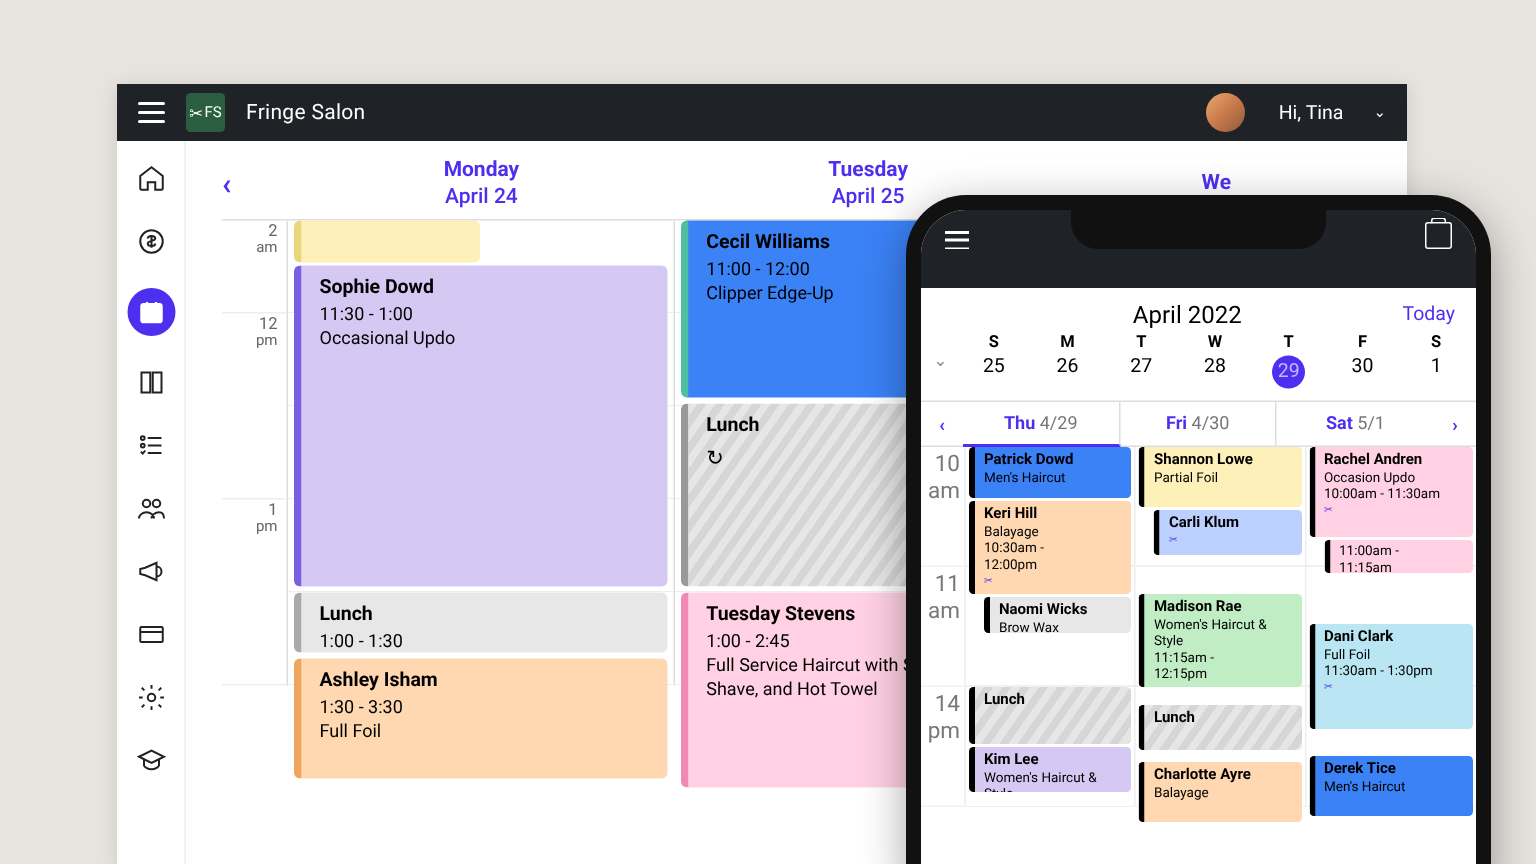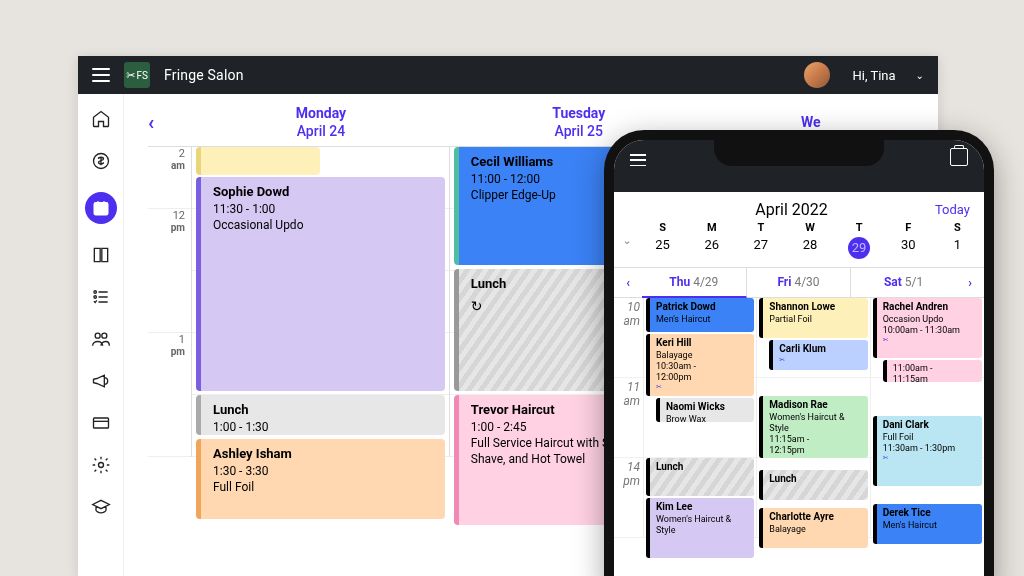--- a/index.html
+++ b/index.html
@@ -34,21 +34,21 @@
 
   .cal-wrap { flex:1; padding: 10px 24px; position:relative; }
   .day-headers { display: grid; grid-template-columns: 44px 1fr 1fr .8fr; align-items:center; }
   .nav-left { color:#4d2ff0; font-size:20px; font-weight:700; }
   .dayh { color:#4d2ff0; text-align:center; font-size:14px; line-height:1.3; font-weight:500; }
   .dayh b { display:block; }
 
   .grid { display:grid; grid-template-columns: 44px 1fr 1fr .8fr; border-top:1px solid #ddd; margin-top:6px; }
   .timecol { border-right:1px solid #ddd; }
   .timeslot { height:62px; border-bottom:1px solid #eee; text-align:right; padding-right:6px; font-size:11px; color:#666; }
-  .timeslot .ampm { font-size:10px; display:block;font-weight:bold; }
+  .timeslot .ampm { font-size:10px; display:block; }
   .col { border-right:1px solid #ddd; position:relative; }
   .col::before { content:""; position:absolute; inset:0; background-image: repeating-linear-gradient(to bottom, transparent 0 61px, #eee 61px 62px); }
 
   .evt {
     position:absolute; left:4px; right:4px; border-radius:4px;
     padding:6px 8px 6px 12px; font-size:12px; line-height:1.35;
     border-left:5px solid; overflow:hidden;
   }
   .evt .title { font-weight:700; font-size:13px; }
 
@@ -91,21 +91,21 @@
   .dnum.pill { display:inline-block; width:22px; height:22px; line-height:22px; background:#4d2ff0; color:#c4b5fd; border-radius:50%; }
 
   .ph-tabs { display:grid; grid-template-columns:28px 1fr 1fr 1fr 28px; border-bottom:1px solid #ddd; font-size:12px; }
   .ph-tabs .arr { display:flex; align-items:center; justify-content:center; color:#4d2ff0; font-weight:700; }
   .ph-tab { text-align:center; padding:7px 0; color:#4d2ff0; border-right:1px solid #ddd; }
   .ph-tab span.muted { color:#777; margin-left:3px; }
   .ph-tab.active { border-bottom:2px solid #4d2ff0; margin-bottom:-1px; }
 
   .ph-grid { display:grid; grid-template-columns:30px 1fr 1fr 1fr; }
   .ph-timecol { border-right:1px solid #eee; }
-  .ph-tslot { height:80px; font-size:12px; color:#777; text-align:right; padding:2px 3px; border-bottom:1px solid #f0f0f0;font-style:italic; }
+  .ph-tslot { height:80px; font-size:15px; color:#777; text-align:right; padding:2px 3px; border-bottom:1px solid #f0f0f0; }
   .ph-col { border-right:1px solid #eee; position:relative; }
   .ph-col::before { content:""; position:absolute; inset:0; background-image: repeating-linear-gradient(to bottom, transparent 0 79px, #f0f0f0 79px 80px); }
   .ph-evt { position:absolute; left:2px; right:2px; border-radius:3px; border-left:4px solid; padding:3px 22px 2px 6px; font-size:9px; line-height:1.25; overflow:hidden; }
   .ph-evt .title { font-weight:700; font-size:10px; }
   .scisym { font-size:7px; color:#4d2ff0; }
 </style>
 </head>
 <body>
 
 <div class="desktop">
@@ -232,21 +232,21 @@
           <div class="evt c-teal" style="top:0;height:118px">
             <div class="title">Cecil Williams</div>
             <div>11:00 - 12:00</div>
             <div>Clipper Edge-Up</div>
           </div>
           <div class="evt striped" style="top:122px;height:122px">
             <div class="title">Lunch</div>
             <div style="margin-top:4px;font-size:14px">↻</div>
           </div>
           <div class="evt c-pink" style="top:248px;height:130px">
-            <div class="title">Trevor Haircut</div>
+            <div class="title">Tuesday Stevens</div>
             <div>1:00 - 2:45</div>
             <div>Full Service Haircut with Shampoo, Razor Shave, and Hot Towel</div>
           </div>
         </div>
 
         <div class="col" style="border-right:none">
           <div class="evt c-green" style="top:18px;height:100px;right:-20px">
             <div class="title">Wilber Os</div>
             <div>11:15 - 1:30</div>
             <div>Barber cu</div>
@@ -343,21 +343,21 @@
           <div>10:30am - 12:00pm</div>
           <div class="scisym">✂</div>
         </div>
       <div class="ph-evt c-grey" style="top:100px;height:24px;left:12px">
           <div class="title">Naomi Wicks</div>
           <div>Brow Wax</div>
         </div>
       <div class="ph-evt striped" style="top:160px;height:38px">
           <div class="title">Lunch</div>
         </div>
-      <div class="ph-evt c-lav" style="top:200px;height:60px">
+      <div class="ph-evt c-lav" style="top:200px;height:30px">
           <div class="title">Kim Lee</div>
           <div>Women's Haircut &amp; Style</div>
         </div>
     </div>
 
     <div class="ph-col">
       <div class="ph-evt c-yellow" style="top:0;height:40px">
           <div class="title">Shannon Lowe</div>
           <div>Partial Foil</div>
         </div>

